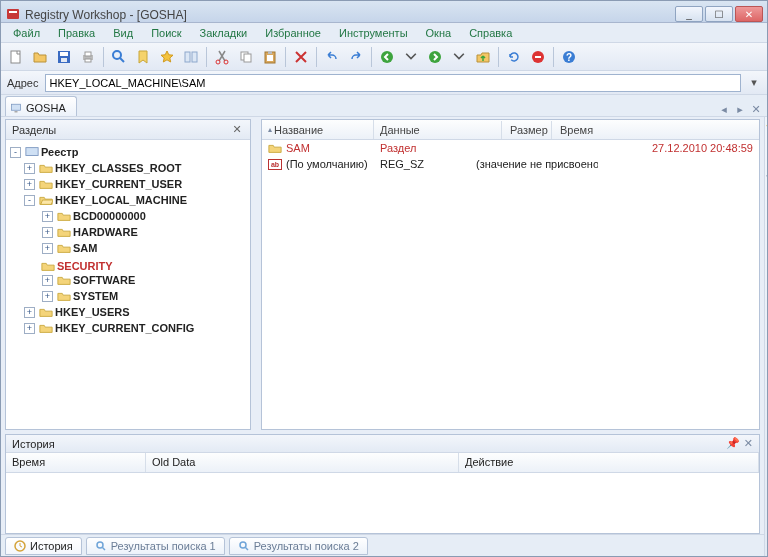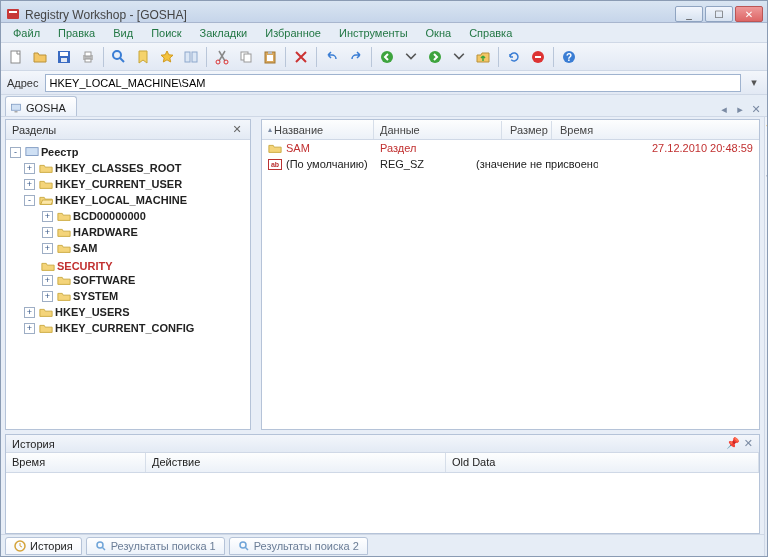--- a/index.html
+++ b/index.html
@@ -473,22 +473,22 @@
     <div class="history-pane">
       <div class="hist-header">
         <span>История</span>
         <div class="mini">
           <span>📌</span>
           <span>✕</span>
         </div>
       </div>
       <div class="hist-cols">
         <div class="hcol time"><span>Время</span></div>
+        <div class="hcol old"><span>Old Data</span></div>
         <div class="hcol action"><span>Действие</span></div>
-        <div class="hcol old"><span>Old Data</span></div>
       </div>
       <div class="hist-body"></div>
     </div>
 
     <div class="bottom-tabs" id="bottom-tabs">
         <div class="btab active">
           <svg class="taicon" viewBox="0 0 12 12">
             <circle cx="6" cy="6" r="5" fill="none" stroke="#d4a33a" stroke-width="1.5"></circle>
             <path d="M6 3v3l2 1" stroke="#d4a33a" fill="none"></path>
           </svg>

